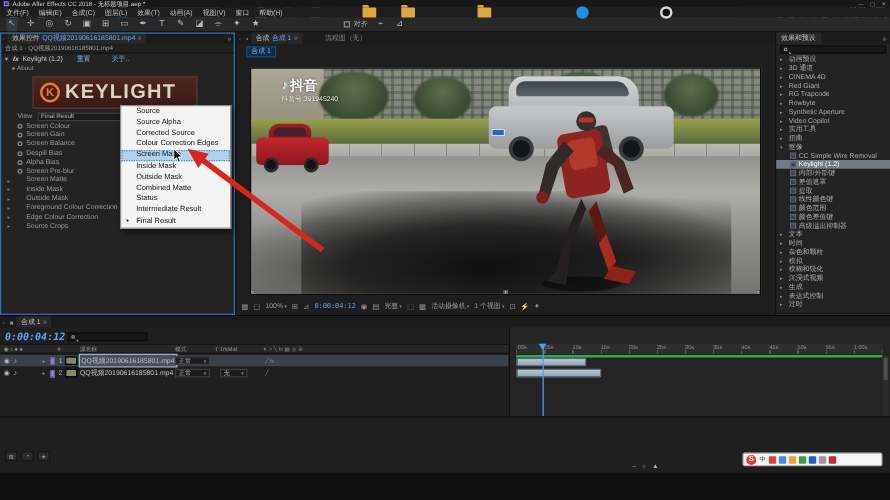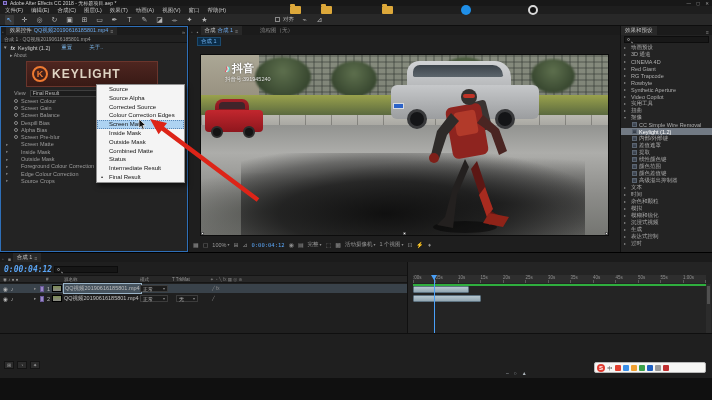--- a/index.html
+++ b/index.html
@@ -30,21 +30,21 @@
   .hamb{color:#8a8a8a;font-size:5px;}
   
   #left-panel{left:0;top:26px;width:188px;height:226px;outline:1px solid #2e6fb8;outline-offset:-1px;}
   .ec-crumb{height:8px;line-height:8px;background:#202020;border-bottom:1px solid #131313;font-size:5px;color:#9a9a9a;padding-left:4px;white-space:nowrap;overflow:hidden;}
   .ec-fxhead{height:9px;display:flex;align-items:center;gap:3px;font-size:5.5px;color:#cfcfcf;padding-left:3px;}
   .fx-badge{font-style:italic;font-weight:bold;color:#d8d8d8;font-size:5px;}
   .link{color:#7ab4e8;}
   .ec-about{height:7px;line-height:7px;font-size:5px;color:#9a9a9a;padding-left:10px;}
   .kl-banner{margin:2px 0 2px 26px;width:132px;height:26px;background:linear-gradient(#4e2620,#381a15);border:1px solid #6a352c;display:flex;align-items:center;gap:4px;padding:0 5px;}
   .kl-logo{width:16px;height:16px;border:2px solid var(--key-orange);border-radius:50%;display:flex;align-items:center;justify-content:center;color:var(--key-orange);font-weight:bold;font-size:9px;}
-  .kl-word{color:#ded3c2;font-weight:bold;font-size:12px;letter-spacing:1px;}
+  .kl-word{color:#ded3c2;font-weight:bold;font-size:16px;letter-spacing:1px;}
   .kl-view{height:8px;display:flex;align-items:center;font-size:5.5px;color:#9a9a9a;padding-left:14px;gap:4px;}
   .kl-dd{width:86px;height:7px;background:#1c1c1c;border:1px solid #3e3e3e;color:#bcbcbc;display:flex;align-items:center;justify-content:space-between;padding:0 2px;font-size:5px;}
   .kl-row{height:7.3px;display:flex;align-items:center;gap:3px;padding-left:6px;font-size:5.5px;color:#9c9c9c;}
   .kl-tri{width:5px;color:#7a7a7a;font-size:4.5px;visibility:hidden;}
   .kl-row.grp .kl-tri{visibility:visible;}
   .kl-watch{width:4px;height:4px;border:1px solid #8a8a8a;border-radius:50%;visibility:hidden;}
   .kl-row.param .kl-watch{visibility:visible;}
   
   #view-menu{left:96px;top:84px;width:89px;background:#f4f4f4;border:1px solid #8f8f8f;box-shadow:2px 3px 5px rgba(0,0,0,.55);z-index:40;font-size:6px;color:#151515;}
   .vm-item{height:8.8px;line-height:8.8px;padding-left:12px;position:relative;white-space:nowrap;}

